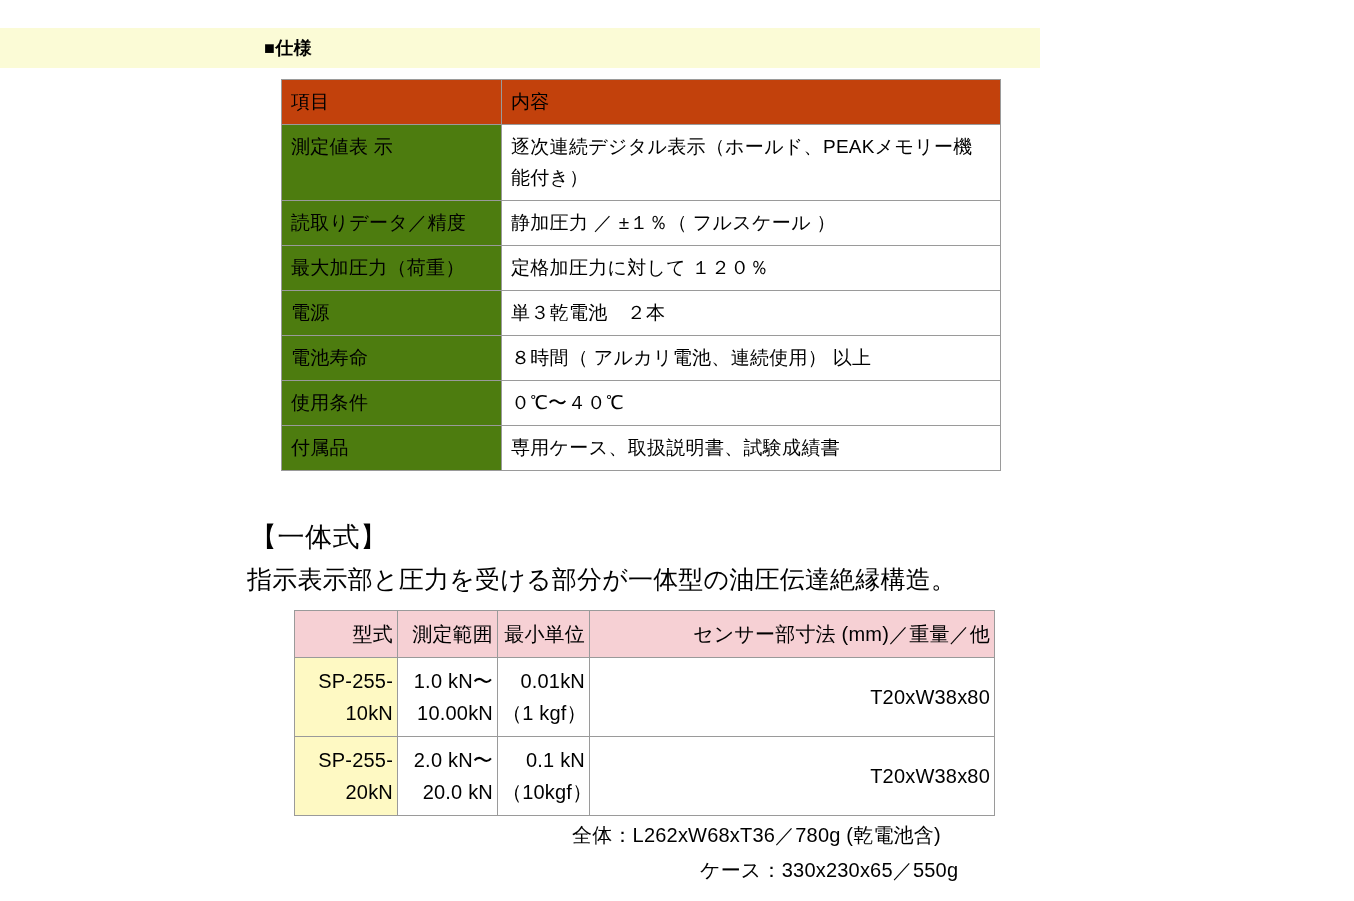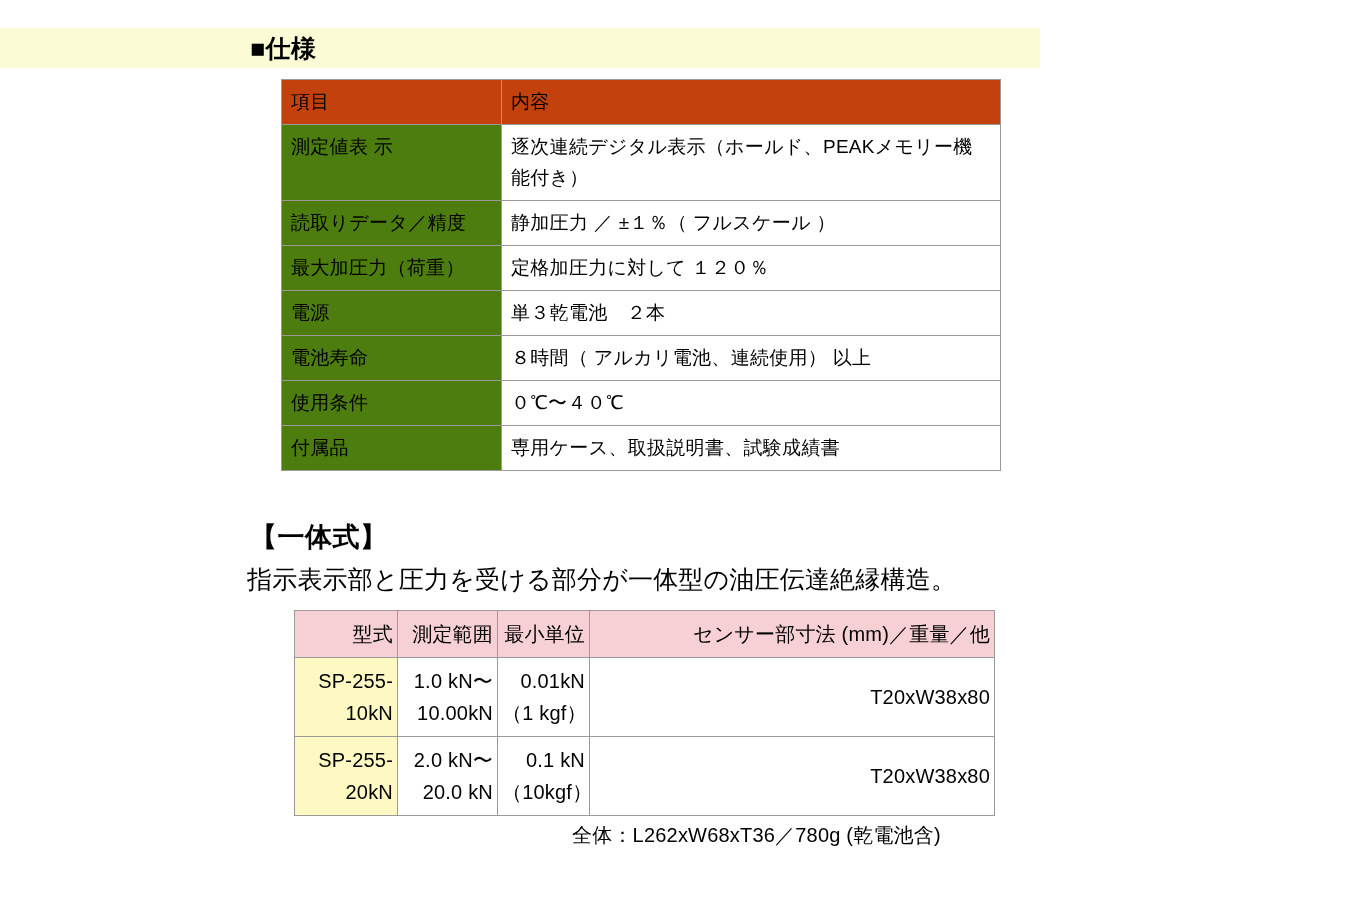--- a/index.html
+++ b/index.html
@@ -24,23 +24,23 @@
   .spec-heading-band {
     position: absolute;
     left: 0px;
     top: 28px;
     width: 1040px;
     height: 40px;
     background: #fbfbd6;
   }
   .spec-heading-text {
     position: absolute;
-    left: 250px;
+    left: 264px;
     top: 31px;
-    font-size: 25px;
+    font-size: 18px;
     font-weight: bold;
     letter-spacing: 0.5px;
     line-height: 34px;
   }
 
   
   table.spec {
     position: absolute;
     left: 281px;
     top: 79px;
@@ -64,21 +64,21 @@
   table.spec td.label {
     background: #4d7c0f;
   }
 
   
   .bracket-title {
     position: absolute;
     left: 250px;
     top: 519px;
     font-size: 27px;
-    font-weight: bold;
+    font-weight: normal;
     line-height: 36px;
     letter-spacing: 0.5px;
   }
   .lead-text {
     position: absolute;
     left: 247px;
     top: 562px;
     font-size: 25px;
     line-height: 34px;
     letter-spacing: 0.2px;
@@ -219,14 +219,15 @@
         <td>
           <div class="nowrapcell">0.1 kN</div>
           <div class="nowrapcell">（10kgf）</div>
         </td>
         <td>T20xW38x80</td>
       </tr>
     </tbody>
   </table>
 
   <div class="footnote f1">全体：L262xW68xT36／780g (乾電池含)</div>
+  <div class="footnote f2">ケース：330x230x65／550g</div>
 
 </div>
 
 </body></html>

